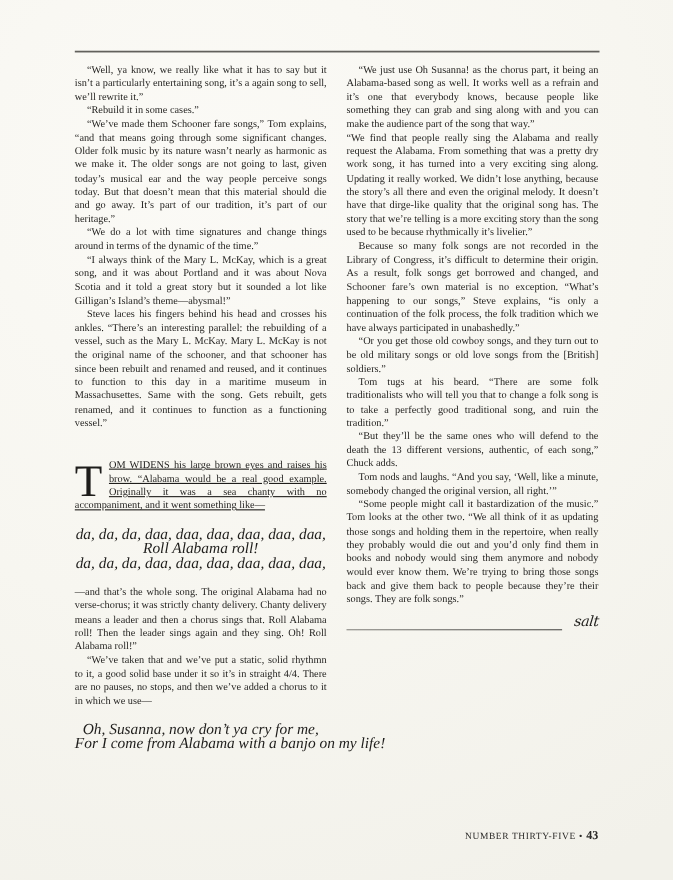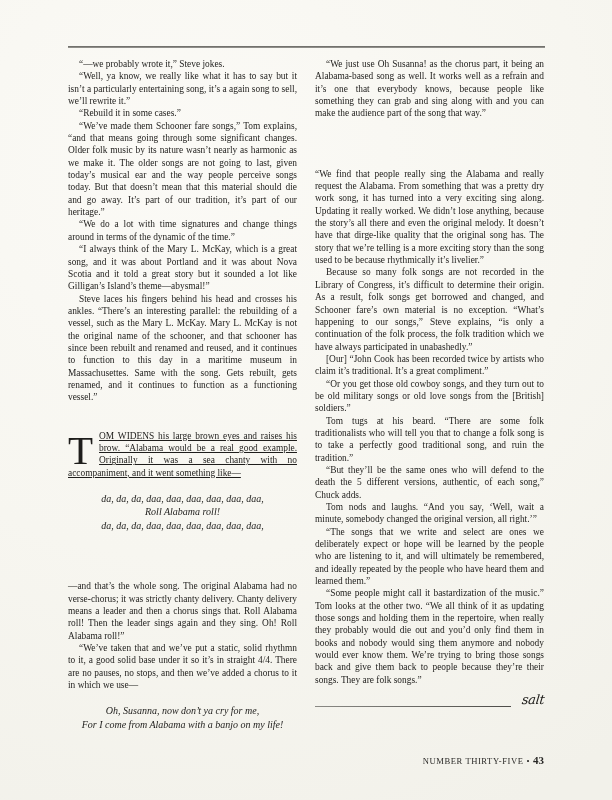--- a/index.html
+++ b/index.html
@@ -32,26 +32,26 @@
   .col{
     width:229px;
     font-size:9.4px;
     line-height:12.35px;
     text-align:justify;
     text-justify:inter-word;
     hyphens:auto;
     -webkit-hyphens:auto;
   }
   .col p{margin:0;text-indent:11px;}
-  .col p.noindent{text-indent:0;margin-top:48px;}
+  .col p.noindent{text-indent:0;}
   .verse{
     margin:13px 0 13px 0;
     text-align:center;
     font-style:italic;
-    font-size:10px;
+    font-size:14px;
     line-height:13.4px;
     text-indent:0;
   }
   .verse div{white-space:nowrap;}
   .dropcap-block{
     margin-top:26px;
   }
   .dropcap-block p{text-indent:0;text-decoration:underline;}
   .dropcap{
     float:left;
@@ -98,21 +98,20 @@
 </head>
 <body>
 
 <div class="page">
 
   <div class="top-rule"></div>
 
   <div class="columns">
 
     <div class="col">
-      <p>“—we probably wrote it,” Steve jokes.</p>
       <p>“Well, ya know, we really like what it has to say but it isn’t a particularly entertaining song, it’s a again song to sell, we’ll rewrite it.”</p>
       <p>“Rebuild it in some cases.”</p>
       <p>“We’ve made them Schooner fare songs,” Tom explains, “and that means going through some significant changes. Older folk music by its nature wasn’t nearly as harmonic as we make it. The older songs are not going to last, given today’s musical ear and the way people perceive songs today.  But that doesn’t mean that this material should die and go away.  It’s part of our tradition, it’s part of our heritage.”</p>
       <p>“We do a lot with time signatures and change things around in terms of the dynamic of the time.”</p>
       <p>“I always think of the Mary L. McKay, which is a great song, and it was about Portland and it was about Nova Scotia and it told a great story but it sounded a lot like Gilligan’s Island’s theme—abysmal!”</p>
       <p>Steve laces his fingers behind his head and crosses his ankles. “There’s an interesting parallel:  the rebuilding of a vessel, such as the Mary L. McKay.  Mary L. McKay is not the original name of the schooner, and that schooner has since been rebuilt and renamed and reused, and it continues to function to this day in a maritime museum in Massachusettes. Same with the song. Gets rebuilt, gets renamed, and it continues to function as a functioning vessel.”</p>
 
       <div class="dropcap-block">
         <span class="dropcap">T</span>
         <p>OM WIDENS his large brown eyes and raises his brow. “Alabama would be a real good example. Originally it was a sea chanty with no accompaniment, and it went something like—</p>
@@ -130,26 +129,24 @@
       <div class="verse">
         <div>Oh, Susanna, now don’t ya cry for me,</div>
         <div>For I come from Alabama with a banjo on my life!</div>
       </div>
     </div>
 
     <div class="col">
       <p>“We just use Oh Susanna! as the chorus part, it being an Alabama-based song as well. It works well as a refrain and it’s one that everybody knows, because people like something they can grab and sing along with and you can make the audience part of the song that way.”</p>
       <p class="noindent">“We find that people really sing the Alabama and really request the Alabama. From something that was a pretty dry work song, it has turned into a very exciting sing along. Updating it really worked. We didn’t lose anything, because the story’s all there and even the original melody. It doesn’t have that dirge-like quality that the original song has. The story that we’re telling is a more exciting story than the song used to be because rhythmically it’s livelier.”</p>
       <p>Because so many folk songs are not recorded in the Library of Congress, it’s difficult to determine their origin.  As a result, folk songs get borrowed and changed, and Schooner fare’s own material is no exception. “What’s happening to our songs,” Steve explains, “is only a continuation of the folk process, the folk tradition which we have always participated in unabashedly.”</p>
-      <p>[Our] “John Cook has been recorded twice by artists who claim it’s traditional. It’s a great compliment.”</p>
       <p>“Or you get those old cowboy songs, and they turn out to be old military songs or old love songs from the [British] soldiers.”</p>
       <p>Tom tugs at his beard. “There are some folk traditionalists who will tell you that to change a folk song is to take a perfectly good traditional song, and ruin the tradition.”</p>
-      <p>“But they’ll be the same ones who will defend to the death the 5 different versions, authentic, of each song,” Chuck adds.</p>
-      <p>Tom nods and laughs. “And you say, ‘Well, wait a minute, somebody changed the original version, all right.’”</p>
-      <p>“The songs that we write and select are ones we deliberately expect or hope will be learned by the people who are listening to it, and will ultimately be remembered, and ideally repeated by the people who have heard them and learned them.”</p>
+      <p>“But they’ll be the same ones who will defend to the death the 13 different versions, authentic, of each song,” Chuck adds.</p>
+      <p>Tom nods and laughs. “And you say, ‘Well, like a minute, somebody changed the original version, all right.’”</p>
       <p>“Some people might call it bastardization of the music.” Tom looks at the other two.  “We all think of it as updating those songs and holding them in the repertoire, when really they probably would die out and you’d only find them in books and nobody would sing them anymore and nobody would ever know them. We’re trying to bring those songs back and give them back to people because they’re their songs. They are folk songs.”</p>
 
       <div class="end-rule-wrap">
         <div class="end-rule"></div>
         <div class="salt">salt</div>
       </div>
     </div>
 
   </div>
 

